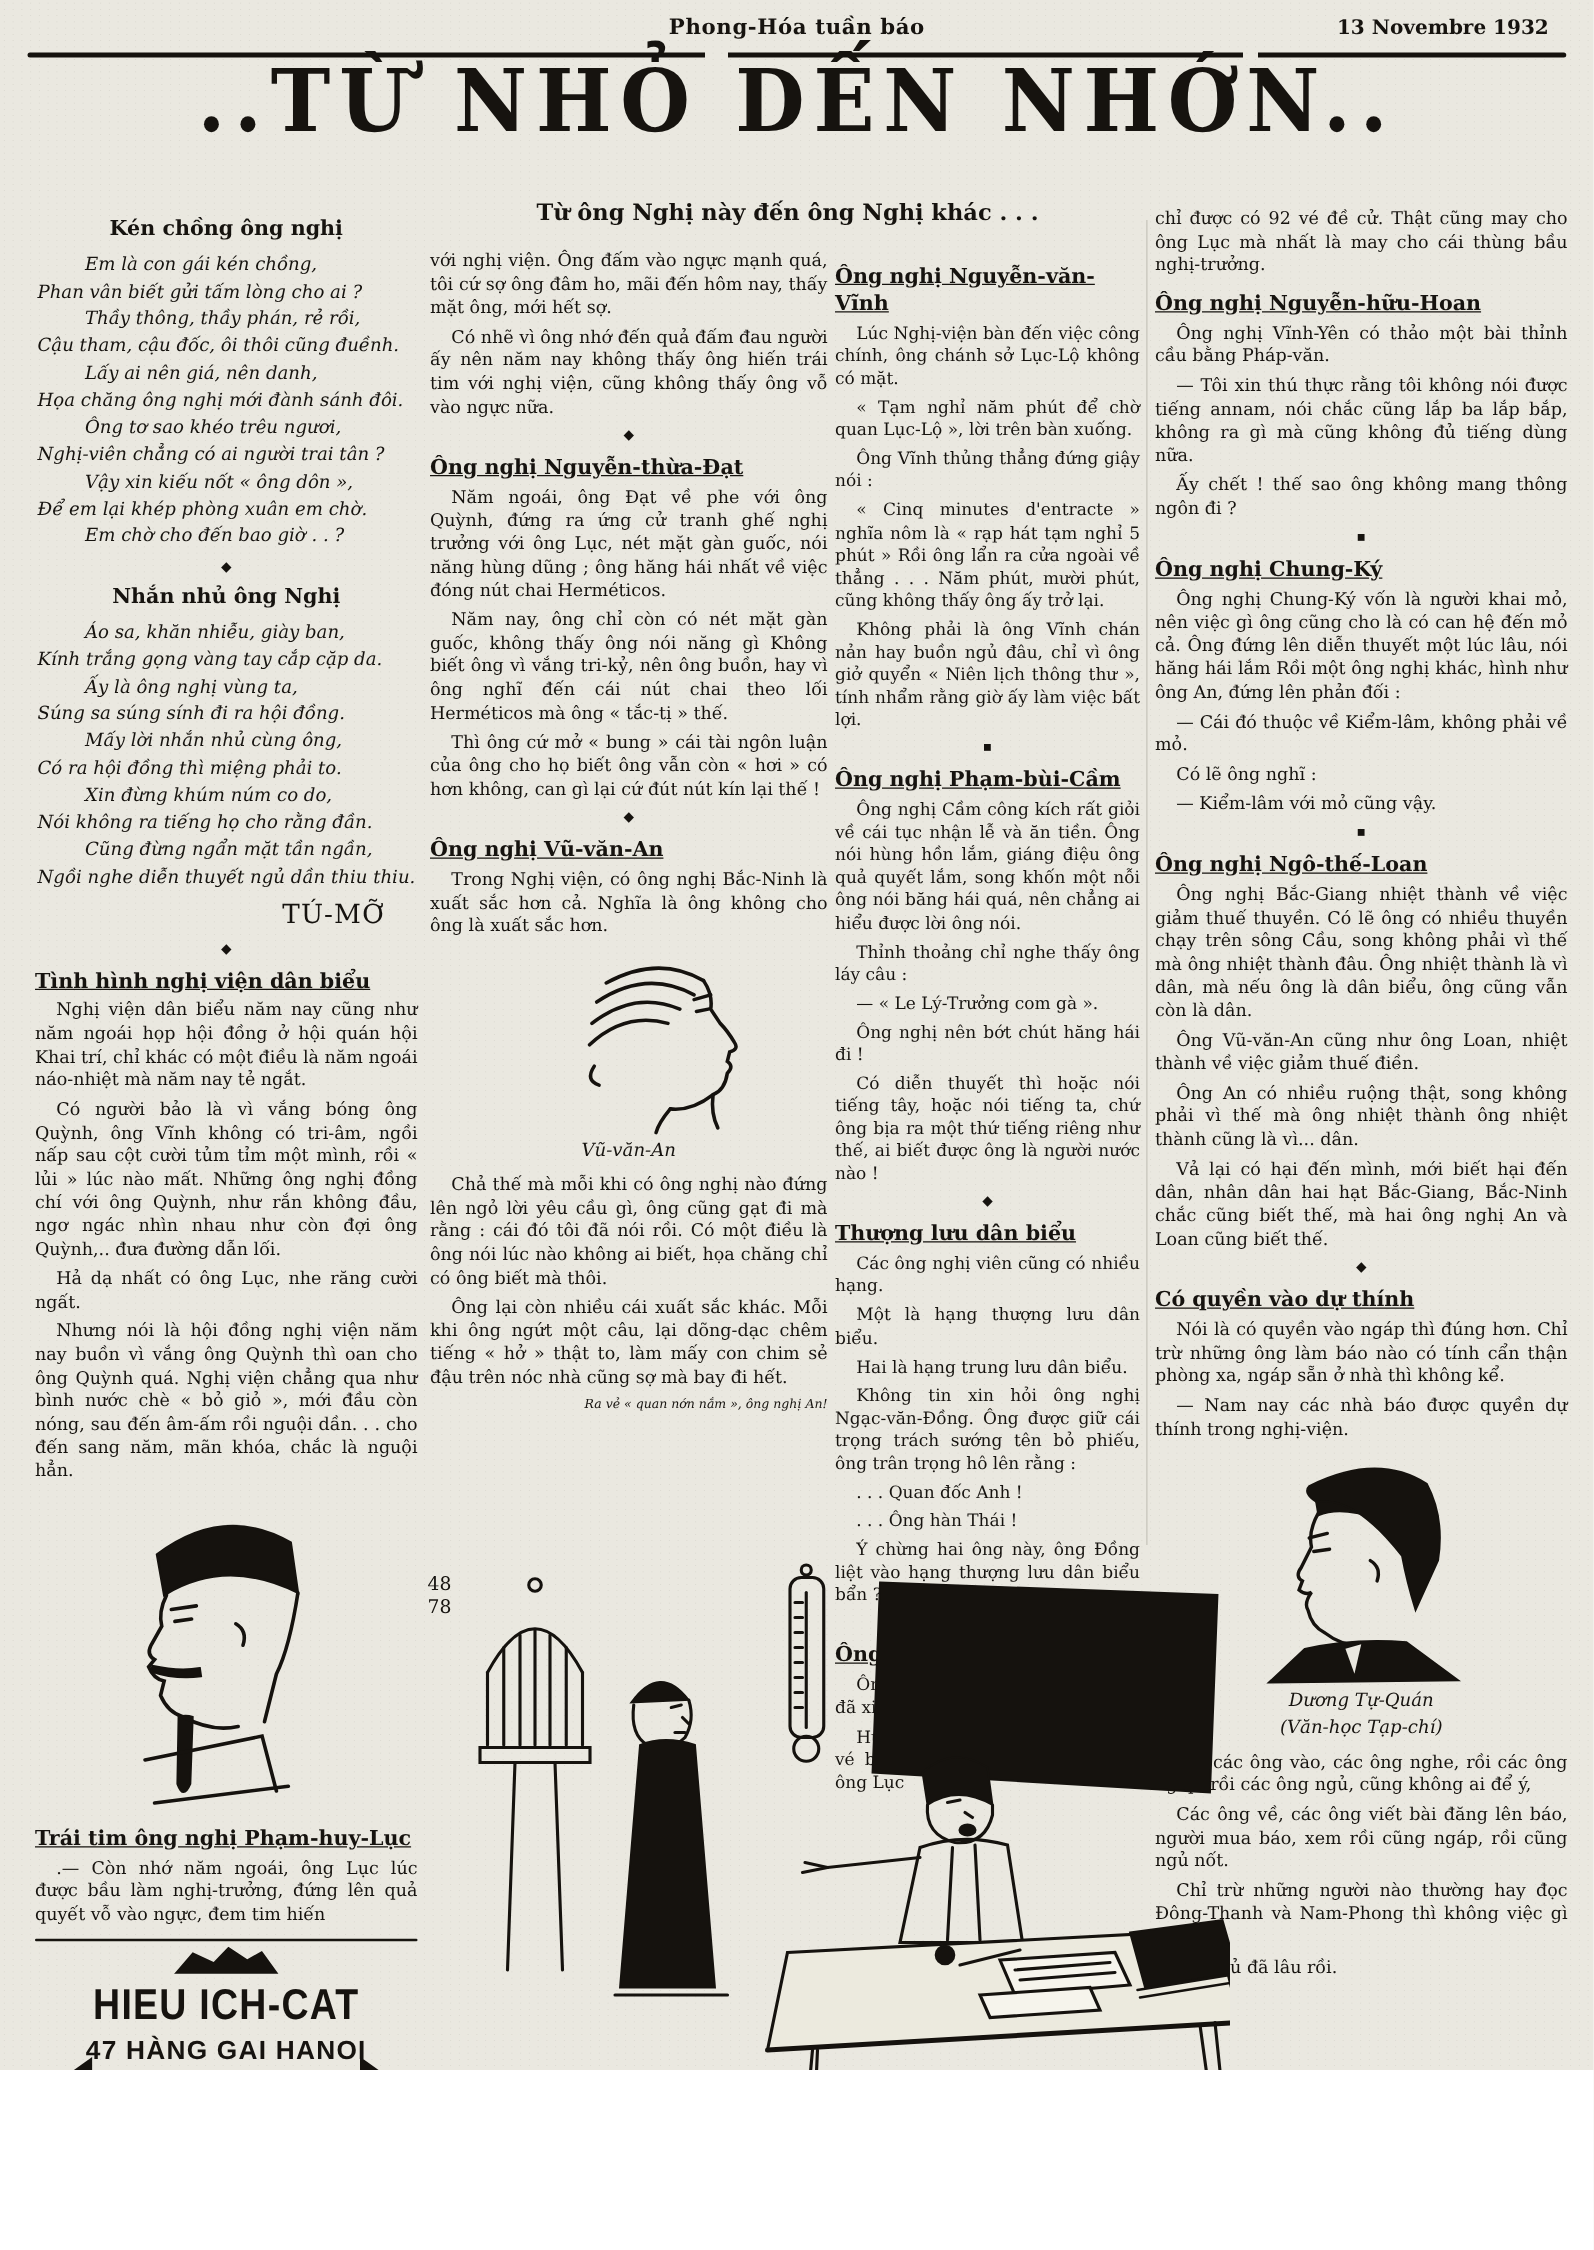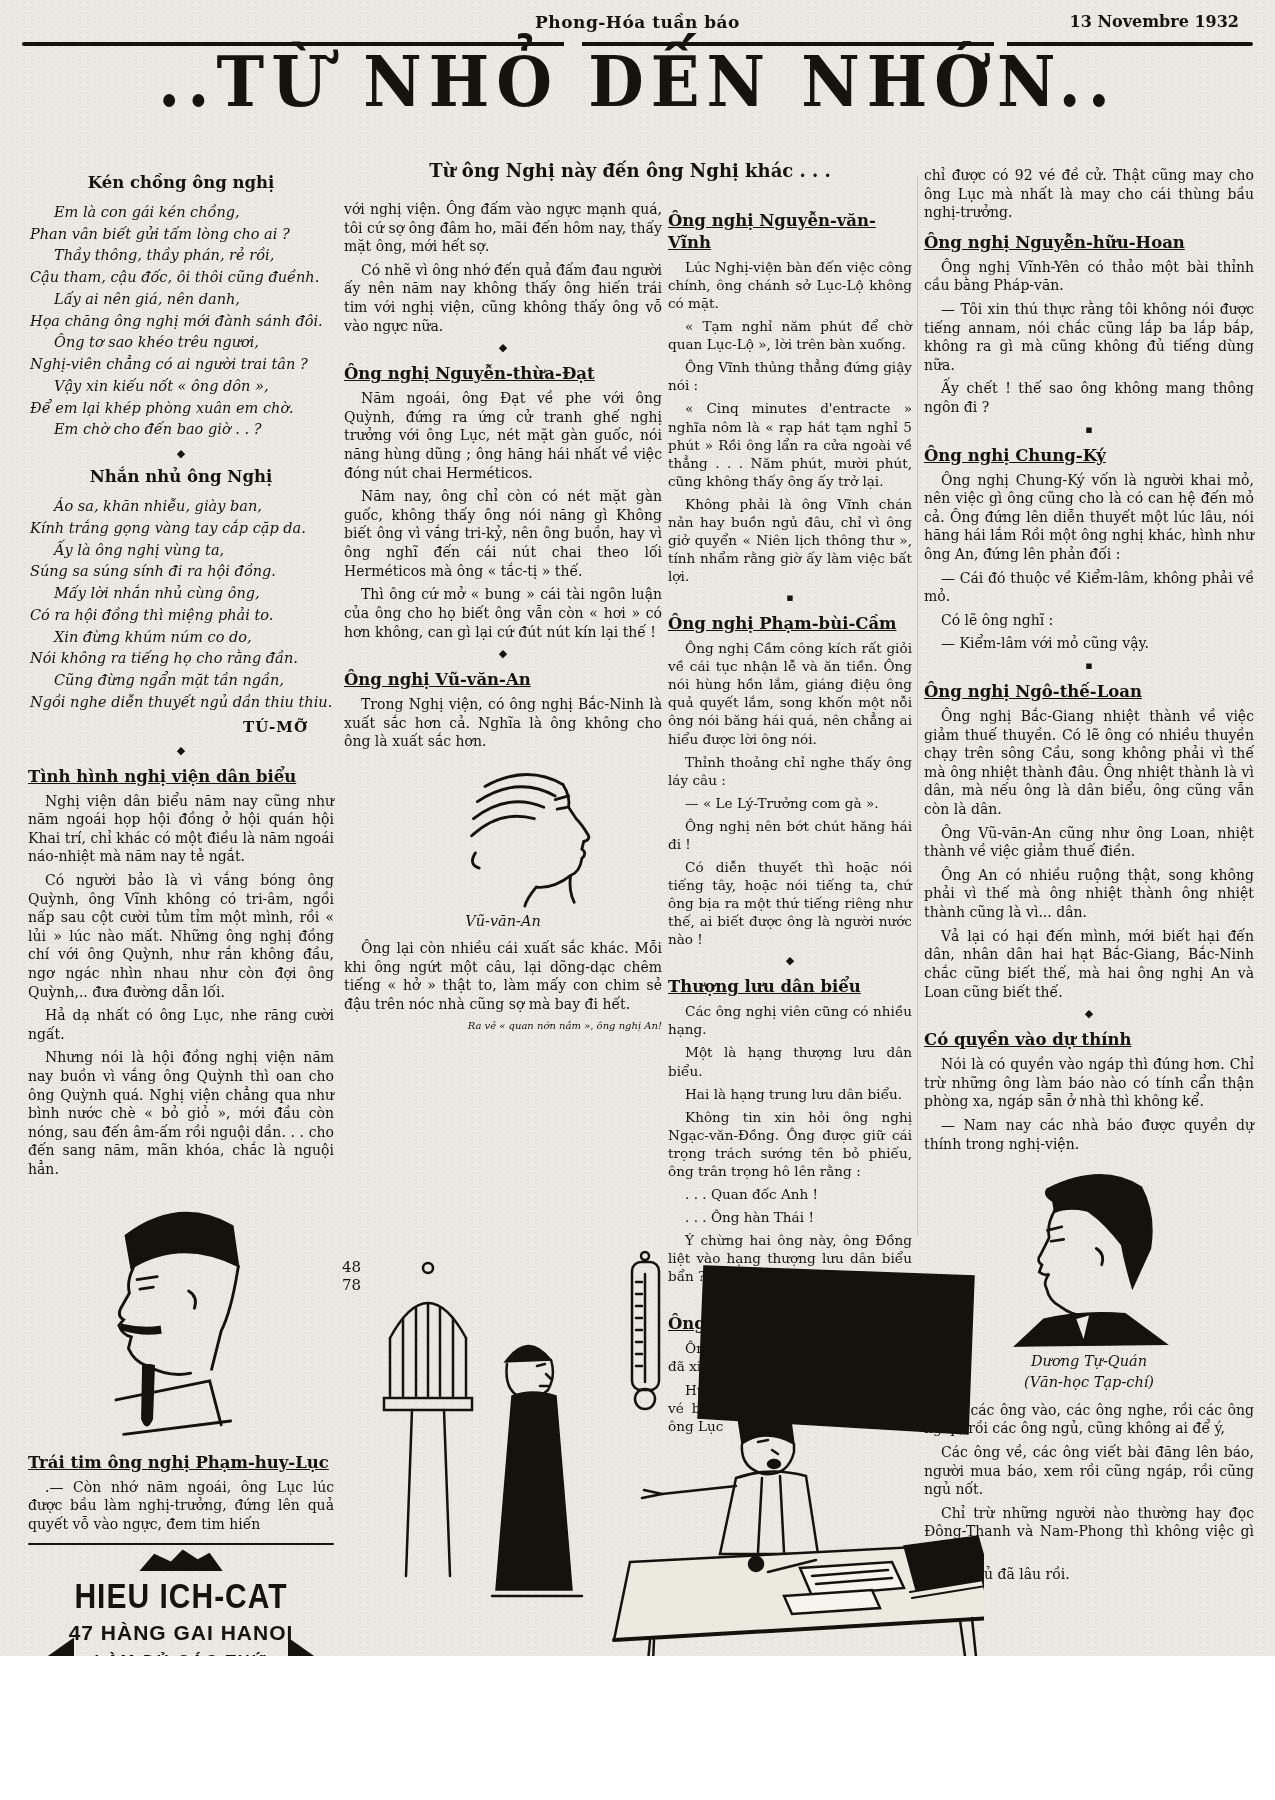--- a/index.html
+++ b/index.html
@@ -23,23 +23,23 @@
   .col{position:absolute;font-size:14px;line-height:1.33;text-align:justify;}
   .col1{left:28px;top:168px;width:306px;}
   .col2{left:344px;top:200px;width:318px;}
   .col3{left:668px;top:200px;width:244px;font-size:13.6px;}
   .col4{left:924px;top:166px;width:330px;}
   .col p{margin:0 0 5px 0;text-indent:17px;}
   .col p.noind{text-indent:0;}
   .sec-title{font-weight:700;font-size:16.5px;margin:10px 0 4px 0;text-align:left;text-decoration:underline;}
   .poem-title{font-weight:700;font-size:16.5px;text-align:center;margin:4px 0 8px 0;}
   .poem{font-style:italic;font-size:14.5px;line-height:1.5;}
-  .poem .l6{margin-left:26px;}
+  .poem .l6{margin-left:40px;}
   .poem .l8{margin-left:2px;}
-  .poem-author{text-align:right;font-weight:700;font-size:15px;margin:4px 26px 0 0;letter-spacing:1px;}
+  .poem-author{text-align:right;font-weight:400;font-size:21px;margin:4px 26px 0 0;letter-spacing:1px;}
   .orn{text-align:center;font-size:11px;margin:7px 0;line-height:1;}
   .figure{display:block;margin:4px auto;}
   .fig-caption{text-align:center;font-style:italic;font-size:14.5px;margin:2px 0 8px 0;}
   .thin-rule{height:2px;background:#17140f;margin:10px 0 8px 0;border-radius:1px;}
   .note-line{font-style:italic;text-align:right;margin-top:4px;font-size:10px;}
   .column-divider{position:absolute;left:917px;top:176px;width:1px;height:1060px;background:#c6c3ba;}
   .cartoon{position:absolute;left:332px;top:1246px;}
   .cartoon-captions{position:absolute;left:352px;top:1694px;width:620px;font-style:italic;font-size:15.5px;line-height:1.5;}
   .ad{position:relative;margin-top:6px;height:225px;font-family:"Liberation Sans","DejaVu Sans",sans-serif;text-align:center;}
   .ad-l1{font-size:30px;font-weight:900;letter-spacing:1px;padding-top:22px;transform:scaleY(1.15);}
@@ -161,20 +161,21 @@
         <path d="M86,102 Q78,114 90,118"></path>
         <path d="M178,30 Q186,42 184,54 L192,66 Q198,72 204,82 Q208,88 200,90 L198,98 Q204,102 198,108 Q196,122 186,126 Q168,140 150,138"></path>
         <path d="M170,46 L184,42"></path>
         <path d="M172,56 L182,54"></path>
         <path d="M150,138 Q140,150 138,158"></path>
         <path d="M186,126 Q184,142 190,154"></path>
       </g>
     </svg>
     <div class="fig-caption">Vũ-văn-An</div>
 
+    <p>Chả thế mà mỗi khi có ông nghị nào đứng lên ngỏ lời yêu cầu gì, ông cũng gạt đi mà rằng : cái đó tôi đã nói rồi. Có một điều là ông nói lúc nào không ai biết, họa chăng chỉ có ông biết mà thôi.</p>
     <p>Ông lại còn nhiều cái xuất sắc khác. Mỗi khi ông ngứt một câu, lại dõng-dạc chêm tiếng « hở » thật to, làm mấy con chim sẻ đậu trên nóc nhà cũng sợ mà bay đi hết.</p>
     <div class="note-line">Ra vẻ « quan nớn nắm », ông nghị An!</div>
   </div>
 
   <div class="col col3">
     <div class="sec-title">Ông nghị Nguyễn-văn-Vĩnh</div>
     <p>Lúc Nghị-viện bàn đến việc công chính, ông chánh sở Lục-Lộ không có mặt.</p>
     <p>« Tạm nghỉ năm phút để chờ quan Lục-Lộ », lời trên bàn xuống.</p>
     <p>Ông Vĩnh thủng thẳng đứng giậy nói :</p>
     <p>« Cinq minutes d'entracte » nghĩa nôm là « rạp hát tạm nghỉ 5 phút » Rồi ông lẩn ra cửa ngoài về thẳng . . . Năm phút, mười phút, cũng không thấy ông ấy trở lại.</p>

